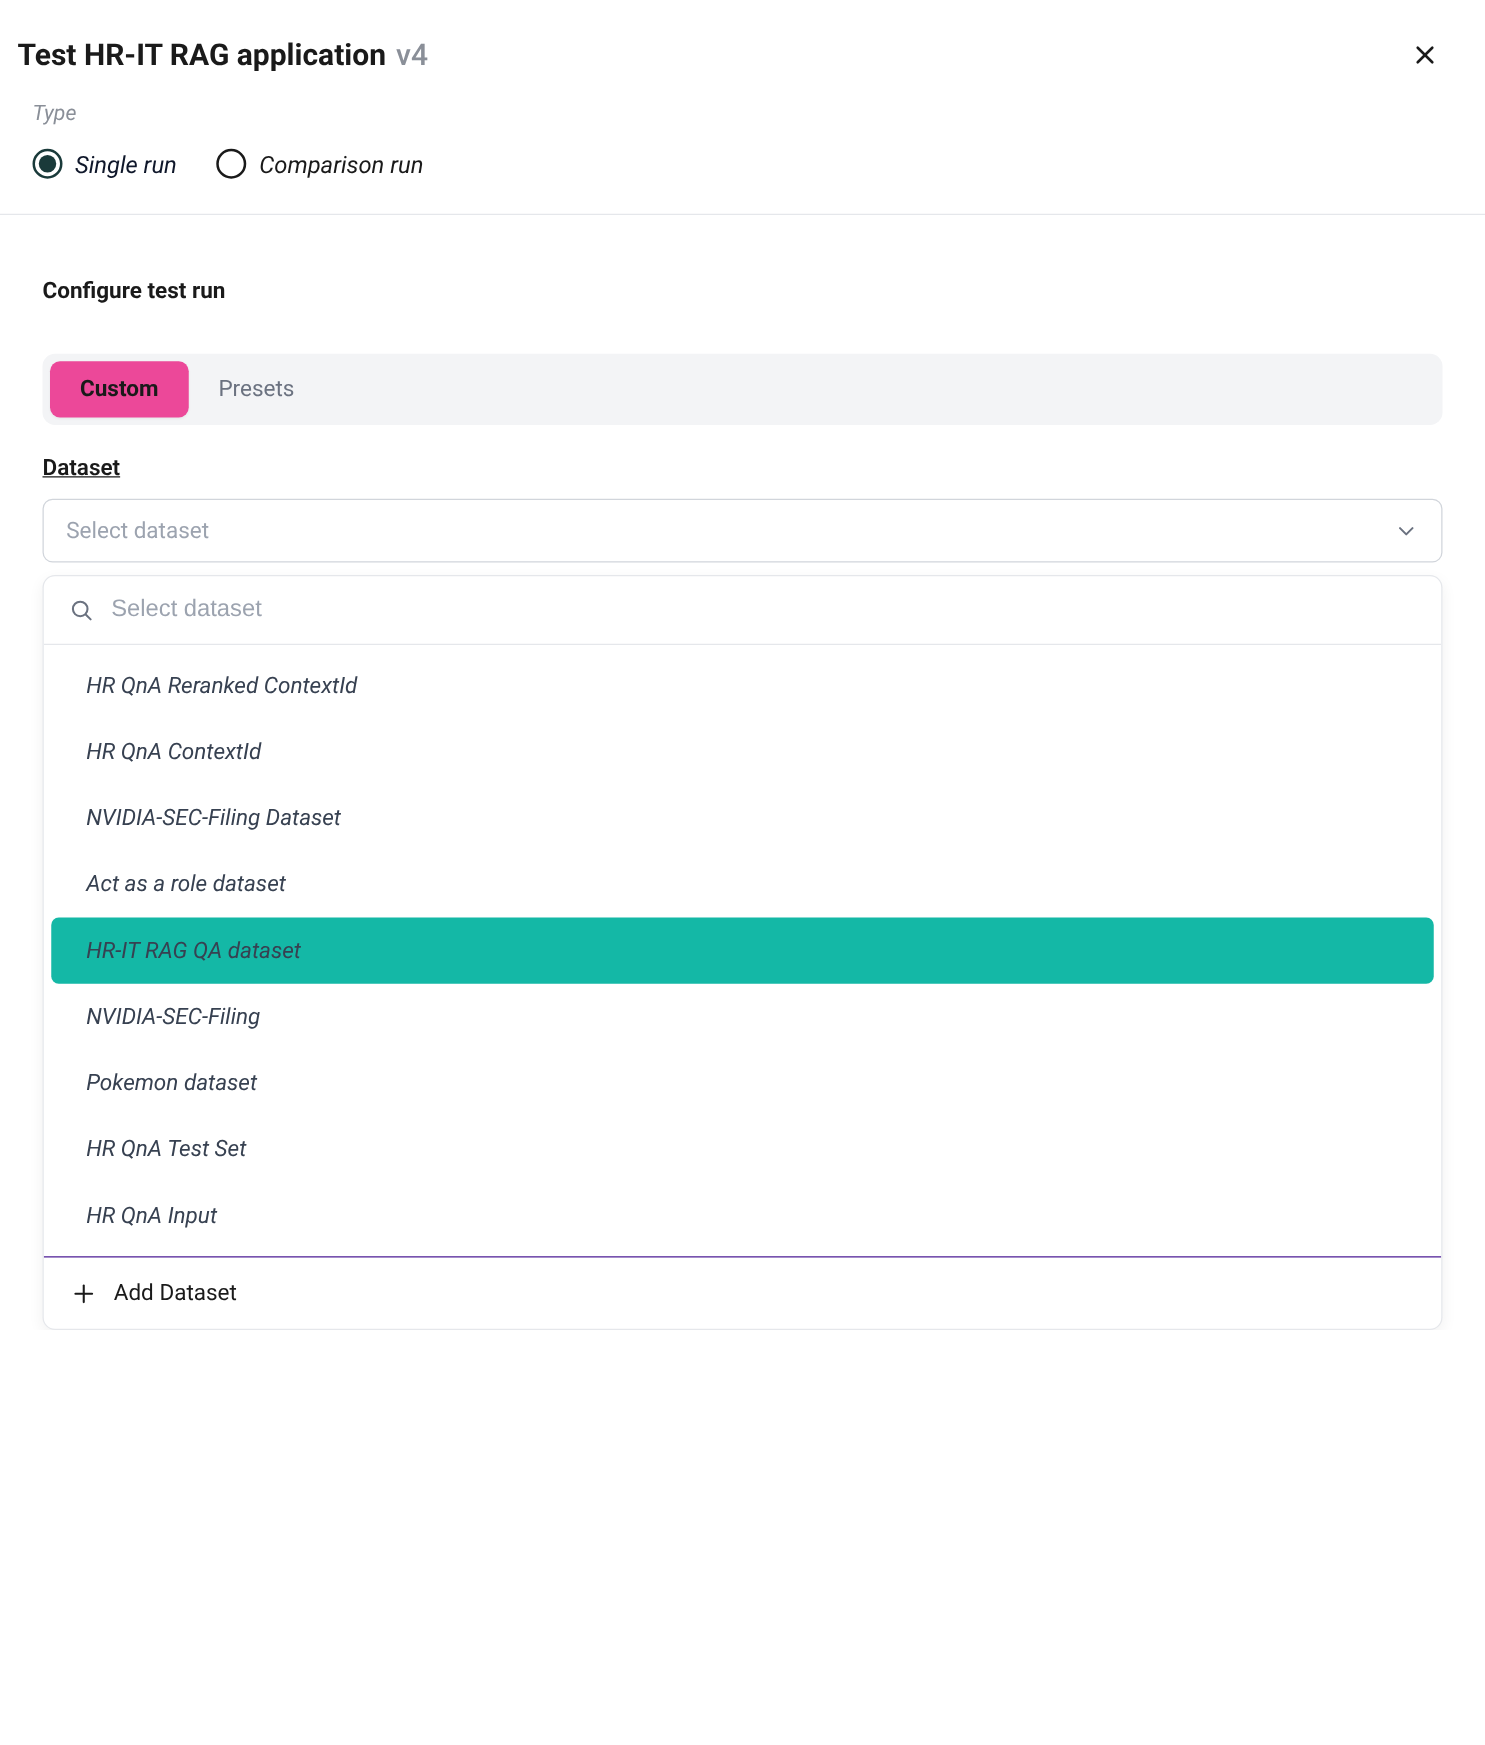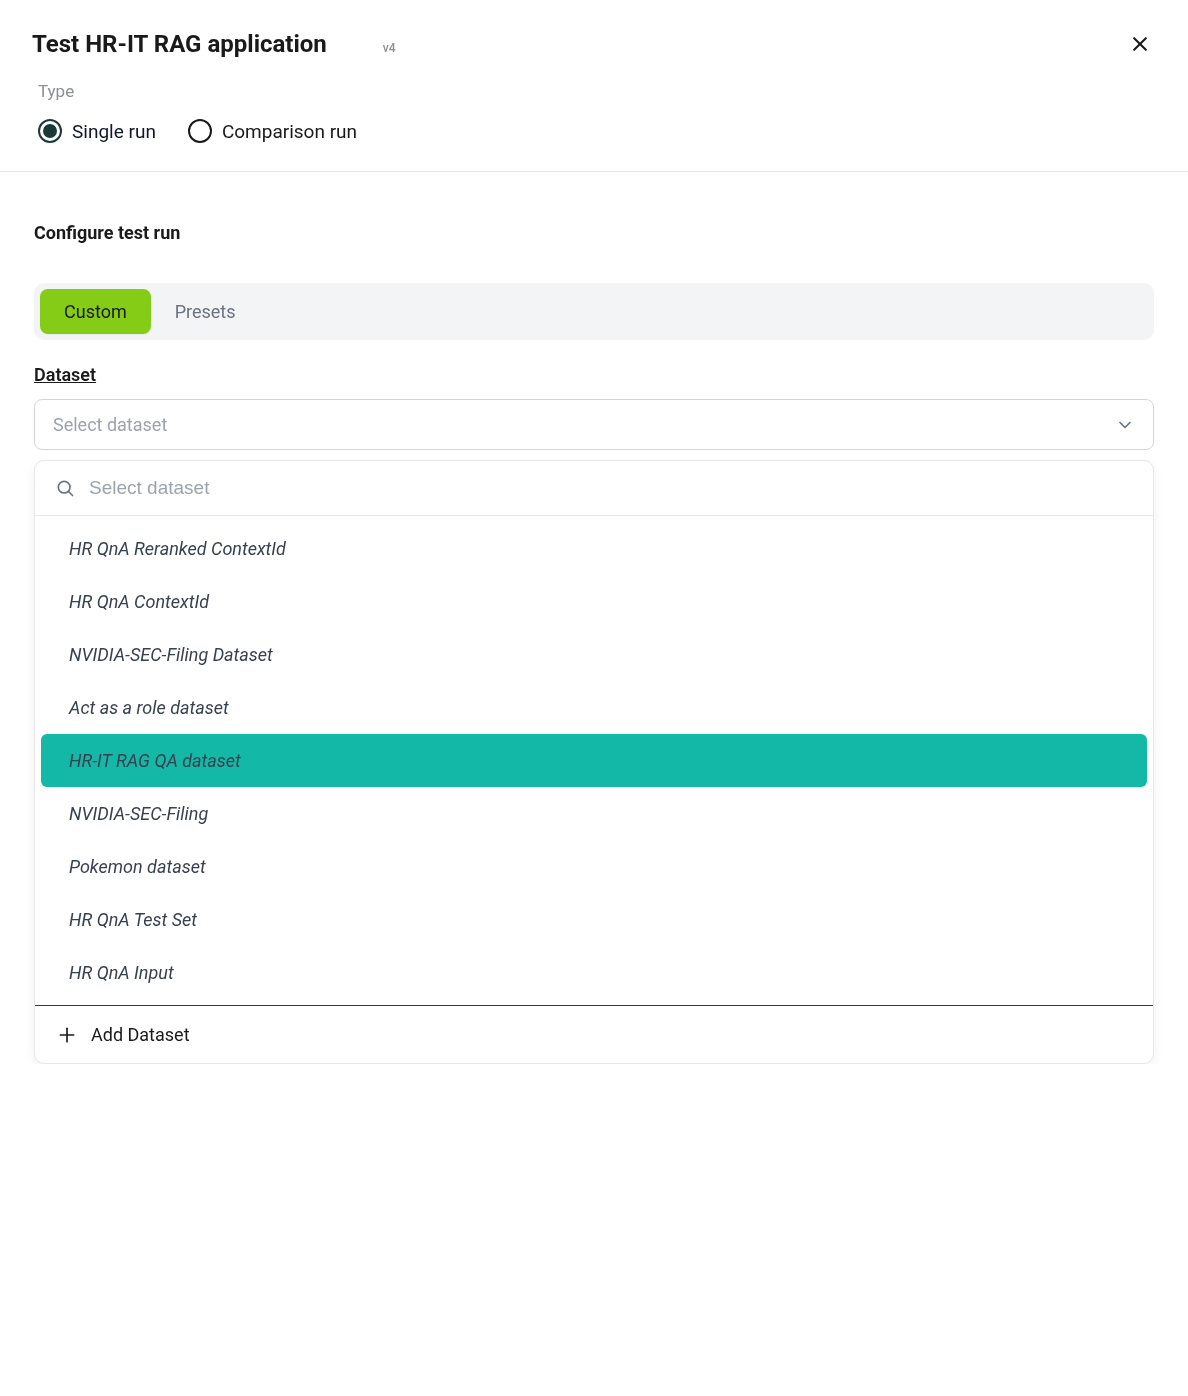--- a/index.html
+++ b/index.html
@@ -7,54 +7,54 @@
       margin: 0;
       padding: 0;
     }
     body {
       font-family: -apple-system, BlinkMacSystemFont, "Segoe UI", Roboto, Helvetica, Arial, sans-serif;
       background: #ffffff;
       color: #1a1a1a;
       width: 1188px;
     }
     .header {
-      padding: 30px 34px 20px 32px;
+      padding: 30px 34px 20px 14px;
       display: flex;
       justify-content: space-between;
       align-items: flex-start;
     }
     .title-wrap {
       display: flex;
       align-items: baseline;
       gap: 8px;
     }
     .title {
       font-size: 24px;
       font-weight: 700;
       color: #1a1a1a;
     }
     .version {
-      font-size: 12px;
+      font-size: 24px;
       font-weight: 500;
       color: #8a8f98;
-      margin-left: 48px;
     }
     .close-btn {
       background: none;
       border: none;
       cursor: pointer;
       padding: 4px;
       color: #1a1a1a;
     }
     .close-btn svg {
       width: 20px;
       height: 20px;
     }
     .type-section {
-      padding: 0 34px 28px 38px;
+      padding: 0 34px 28px 26px;
+      font-style: italic;
     }
     .type-label {
       font-size: 17px;
       color: #8a8f98;
       margin-bottom: 18px;
     }
     .radio-group {
       display: flex;
       gap: 32px;
     }
@@ -112,23 +112,23 @@
       margin-bottom: 24px;
     }
     .tab {
       padding: 12px 24px;
       font-size: 18px;
       cursor: pointer;
       border-radius: 8px;
       color: #6b7280;
     }
     .tab.active {
-      background: #84cc16;
-      color: #1a1a1a;
-      font-weight: 400;
+      background: #ec4899;
+      color: #1a1a1a;
+      font-weight: 700;
       box-shadow: 0 1px 2px rgba(0,0,0,0.05);
     }
     .field-label {
       font-size: 18px;
       font-weight: 600;
       margin-bottom: 14px;
       color: #1a1a1a;
       text-decoration: underline;
     }
     .select-trigger {

